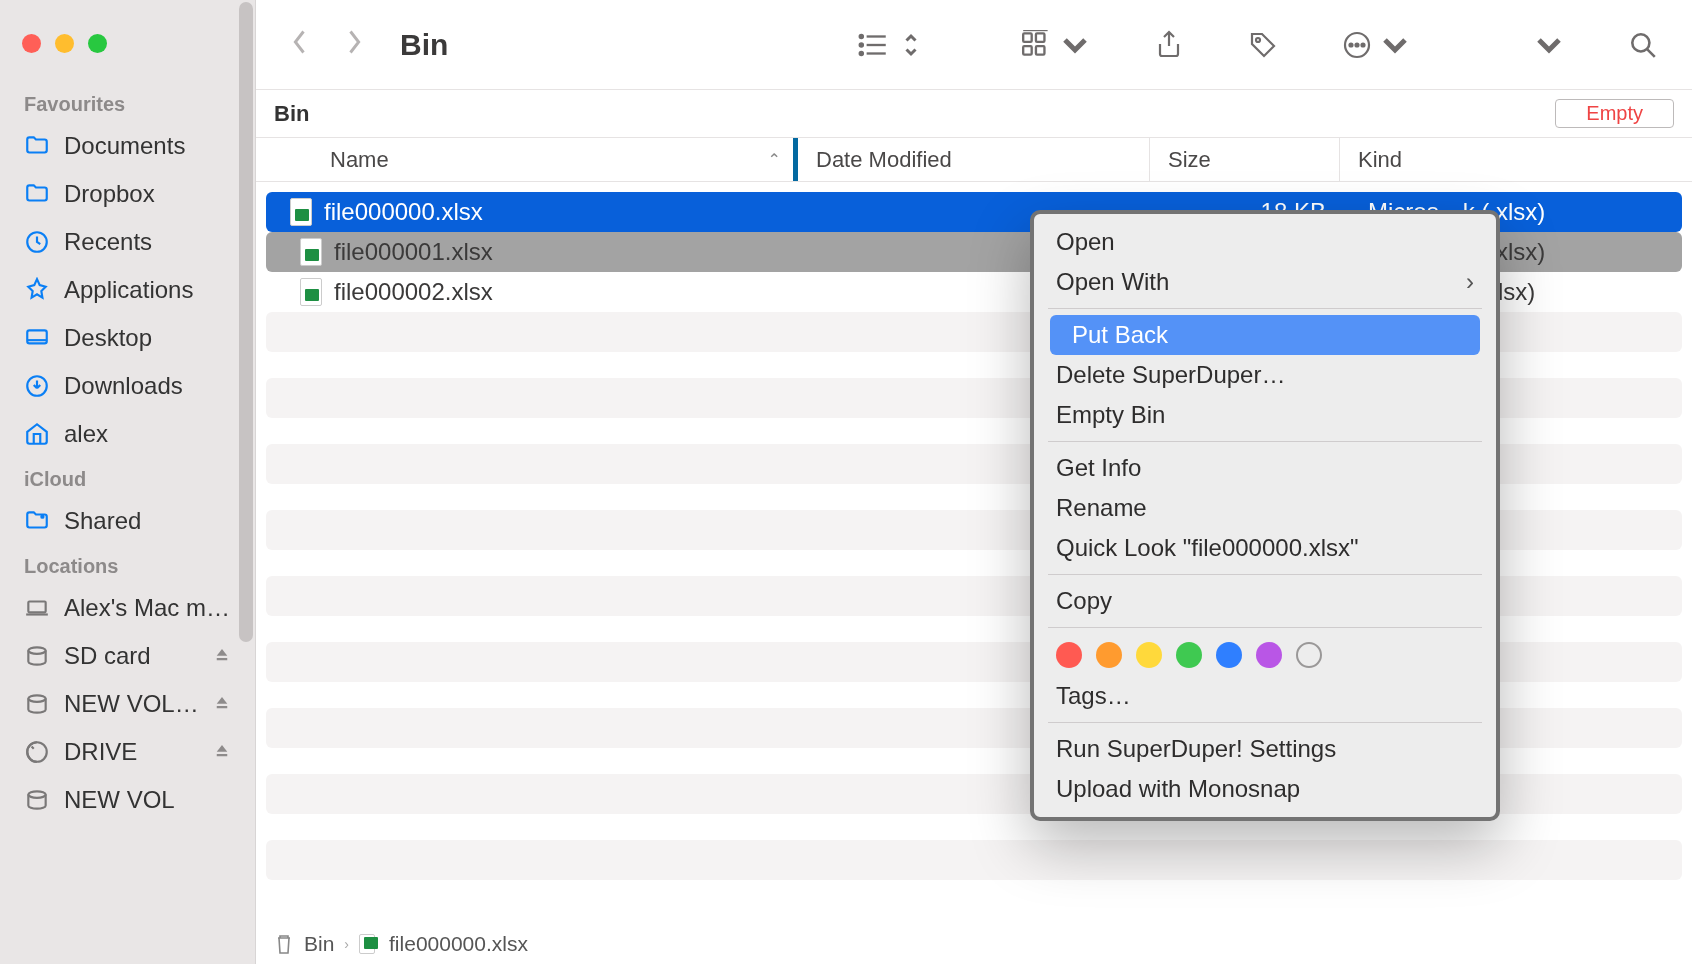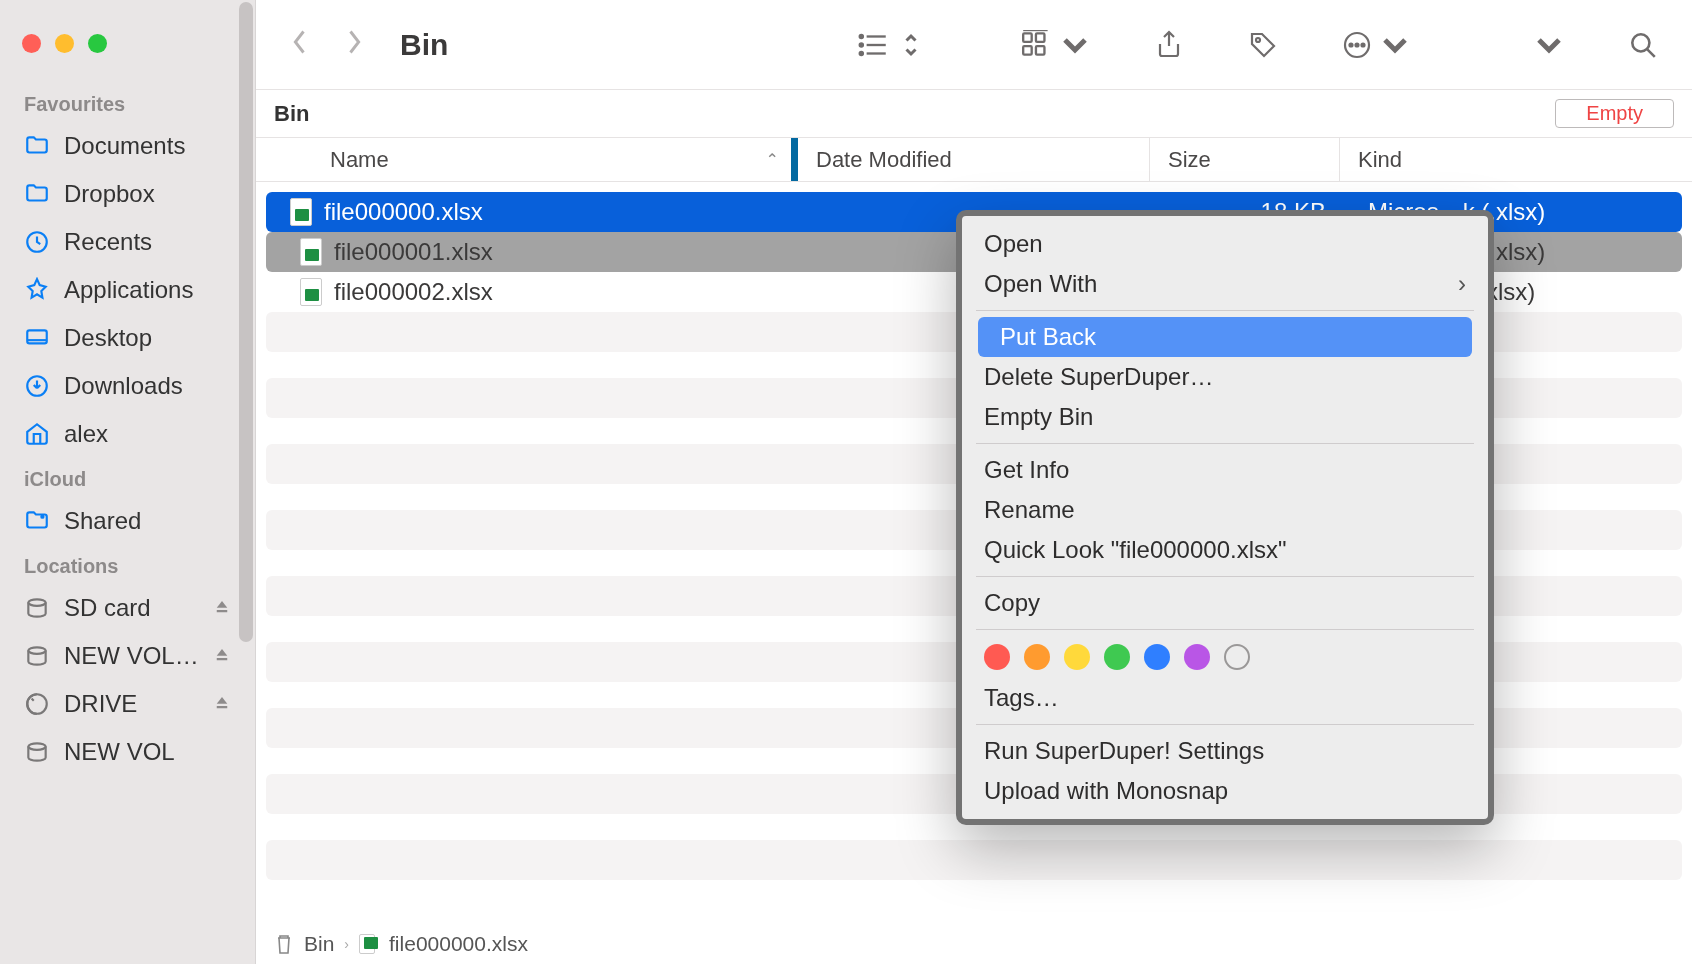--- a/index.html
+++ b/index.html
@@ -97,21 +97,21 @@
   background:#fff;
 }
 
 
 .colhdr {
   display: flex; align-items: center;
   height: 44px;
   border-bottom: 1px solid #e6e3e3;
   font-size: 22px; color:#4a4848;
 }
-.col-name { flex: 0 0 542px; display: flex; align-items: center; padding-left: 74px; border-right:7px solid #0369a1; height:100%;}
+.col-name { flex: 0 0 542px; display: flex; align-items: center; padding-left: 74px; border-right:5px solid #0369a1; height:100%;}
 .col-sort { margin-left: auto; margin-right: 12px; color:#888; font-size:16px;}
 .col-date { flex: 0 0 352px; padding-left: 18px; border-right:1px solid #e6e3e3; height:100%; display:flex; align-items:center;}
 .col-size { flex: 0 0 190px; padding-left: 18px; border-right:1px solid #e6e3e3; height:100%; display:flex; align-items:center;}
 .col-kind { flex: 1; padding-left: 18px; height:100%; display:flex; align-items:center;}
 
 
 .files { position: relative; }
 .row {
   display: flex; align-items: center;
   height: 40px;
@@ -149,24 +149,24 @@
   padding-left: 18px;
   font-size: 21px;
   color:#555;
 }
 .pb-ico { width:20px; height:24px; display:flex; align-items:center;}
 .pb-chev { color:#aaa; font-size:14px;}
 
 
 .ctxmenu {
   position: absolute;
-  left: 700px; top: 210px;
-  width: 538px;
+  left: 774px; top: 210px;
+  width: 470px;
   background: #ededed;
-  border: 6px solid #737373;
+  border: 4px solid #737373;
   border-radius: 10px;
   box-shadow: 0 24px 60px rgba(0,0,0,0.28);
   padding: 8px 0;
   z-index: 30;
 }
 .ctx-item {
   padding: 6px 22px;
   font-size: 24px;
   color:#2e2d2d;
   display:flex; align-items:center;
@@ -263,20 +263,29 @@
       <span class="side-icon">
           <svg viewBox="0 0 24 24" fill="none" stroke="#0a7ff5" stroke-width="2">
             <path d="M3 6a2 2 0 012-2h4l2 2h8a2 2 0 012 2v8a2 2 0 01-2 2H5a2 2 0 01-2-2V6z"></path>
             <circle cx="17" cy="8" r="2" fill="#0a7ff5" stroke="none"></circle>
           </svg>
         </span>
       <span>Shared</span>
     </div>
 
     <div class="section-label">Locations</div>
+    <div class="side-item">
+      <span class="side-icon">
+          <svg viewBox="0 0 24 24" fill="none" stroke="#7a7878" stroke-width="2">
+            <rect x="4" y="6" width="16" height="10" rx="1"></rect>
+            <path d="M2 18h20"></path>
+          </svg>
+        </span>
+      <span class="ellipsis">Alex's Mac m…</span>
+    </div>
     <div class="side-item">
       <span class="side-icon">
           <svg viewBox="0 0 24 24" fill="none" stroke="#7a7878" stroke-width="2">
             <ellipse cx="12" cy="7" rx="8" ry="3"></ellipse>
             <path d="M4 7v10c0 1.7 3.6 3 8 3s8-1.3 8-3V7"></path>
           </svg>
         </span>
       <span>SD card</span>
       <span class="eject"><svg viewBox="0 0 24 24" fill="#8e8b8b">
             <path d="M12 4l7 9H5l7-9z"></path>

